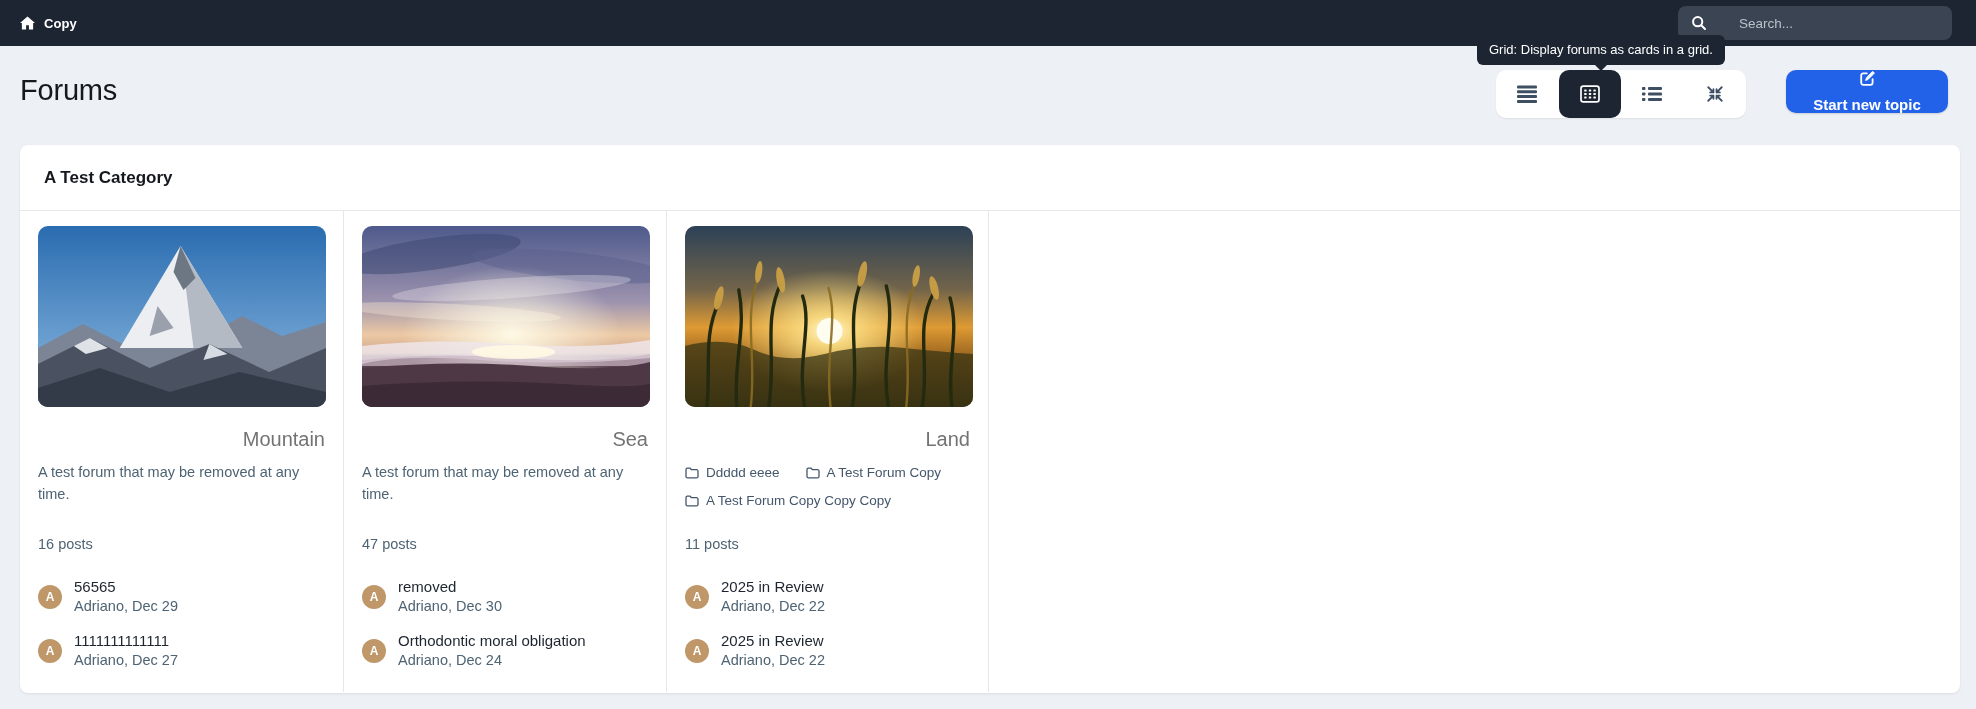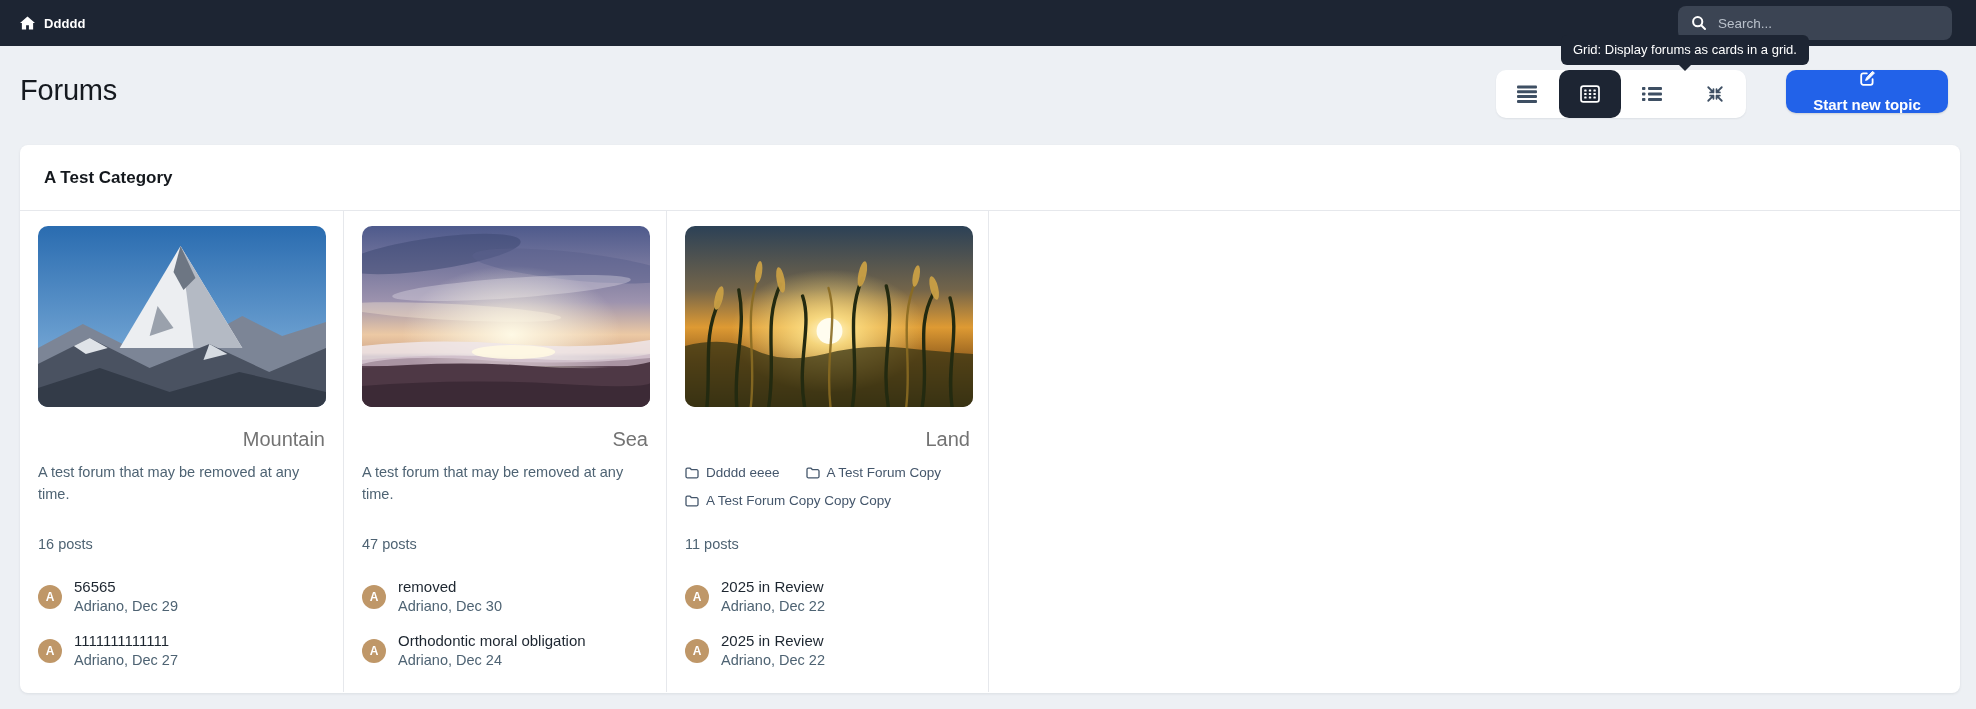--- a/index.html
+++ b/index.html
@@ -11,21 +11,21 @@
   
   .topbar {
     height:46px; background:#1d2533; display:flex; align-items:center;
     padding:0 24px 0 20px; position:relative; z-index:5;
   }
   .home-link { display:flex; align-items:center; gap:9px; color:#ffffff; cursor:pointer; }
   .home-link .lbl { font-size:13px; font-weight:700; letter-spacing:.1px; }
   .searchbox { margin-left:auto; position:relative; width:274px; height:34px; }
   .searchbox input {
     width:100%; height:100%; background:#3b4453; border:none; border-radius:8px;
-    color:#e8ebef; font-size:13.5px; padding:0 12px 0 40px; outline:none;
+    color:#e8ebef; font-size:13.5px; padding:0 12px 0 61px; outline:none;
     font-family:inherit;
   }
   .searchbox input::placeholder { color:#b9c1cb; }
   .searchbox .mag { position:absolute; left:13px; top:9px; pointer-events:none; }
   
   .content { position:relative; height:663px; }
   .page-title {
     position:absolute; left:20px; top:28px; font-size:29px; font-weight:400;
     color:#15191f; letter-spacing:-.2px;
   }
@@ -42,21 +42,21 @@
   .start-btn {
     position:absolute; left:1786px; top:24px; width:162px; height:43px;
     background:#2262e9; border:none; border-radius:10px; color:#ffffff;
     font-size:15px; font-weight:700; display:flex; align-items:center;
     justify-content:center; gap:9px; cursor:pointer; font-family:inherit;
     box-shadow:0 1px 2px rgba(16,24,40,.15);
     flex-direction:column;
   }
   
   .tooltip {
-    position:absolute; left:1561px; top:-11px; height:30px; line-height:30px;
+    position:absolute; left:1477px; top:-11px; height:30px; line-height:30px;
     background:#1d2533; color:#ffffff; font-size:13px; padding:0 12px;
     border-radius:6px; white-space:nowrap; z-index:30;
   }
   .tooltip .caret {
     position:absolute; left:50%; margin-left:-6px; bottom:-6px; width:0; height:0;
     border-left:6px solid transparent; border-right:6px solid transparent;
     border-top:6px solid #1d2533;
   }
   
   .panel {
@@ -101,21 +101,21 @@
 </head>
 <body>
 
 <div class="topbar">
   <div class="home-link">
     <span class="icon">
       <svg width="15" height="14" viewBox="0 0 16 14">
           <path fill="#fff" d="M8 0L0 7h2v7h4.5V9.5h3V14H14V7h2L8 0z"></path>
         </svg>
     </span>
-    <span class="lbl">Ddddd</span>
+    <span class="lbl">Copy</span>
   </div>
   <div class="searchbox">
     <span class="mag icon">
       <svg width="16" height="16" viewBox="0 0 16 16" fill="none" stroke="#fff" stroke-width="2" stroke-linecap="round">
           <circle cx="6.7" cy="6.7" r="4.6"></circle>
           <path d="M10.2 10.2 L14 14"></path>
         </svg>
     </span>
     <input type="text" placeholder="Search..." style="">
   </div>

